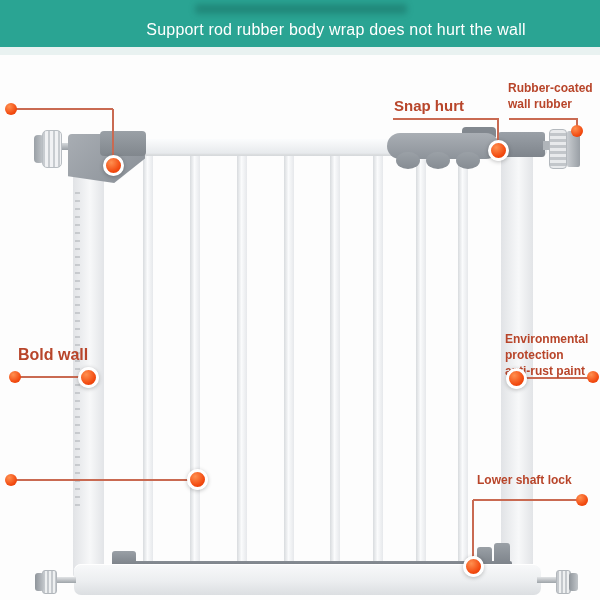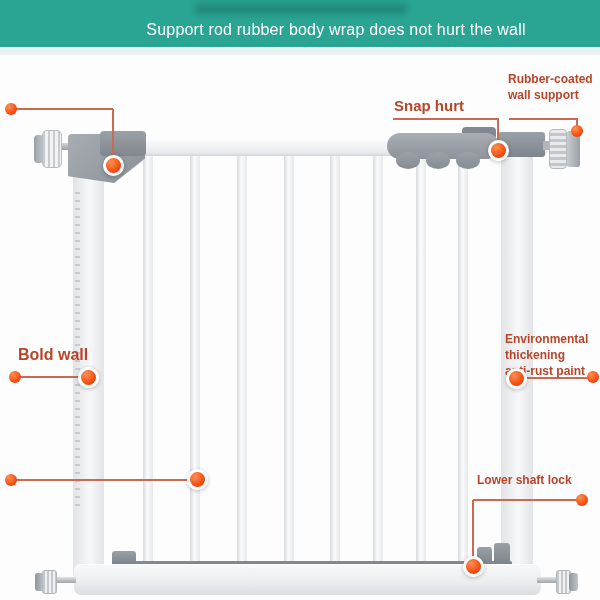--- a/index.html
+++ b/index.html
@@ -182,36 +182,36 @@
   <div class="dot sm" style="left:5px; top:103px"></div>
   <div class="lead h" style="left:11px; top:108px; width:102px"></div>
   <div class="lead v" style="left:112px; top:109px; height:51px"></div>
   <div class="dot lg" style="left:103px; top:155px"></div>
 
   <div class="co-label fs15" style="left:394px; top:97px">Snap hurt</div>
   <div class="lead h" style="left:393px; top:118px; width:105px"></div>
   <div class="lead v" style="left:497px; top:118px; height:26px"></div>
   <div class="dot lg" style="left:488px; top:140px"></div>
 
-  <div class="co-label fs12" style="left:508px; top:71px">
+  <div class="co-label fs12" style="left:508px; top:80px">
     <span>Rubber-coated</span>
-    <span>wall support</span>
+    <span>wall rubber</span>
   </div>
   <div class="lead h" style="left:509px; top:118px; width:69px"></div>
   <div class="lead v" style="left:576px; top:118px; height:9px"></div>
   <div class="dot sm" style="left:571px; top:125px"></div>
 
   <div class="co-label fs16" style="left:18px; top:346px">Bold wall</div>
   <div class="dot sm" style="left:9px; top:371px"></div>
   <div class="lead h" style="left:15px; top:376px; width:73px"></div>
   <div class="dot lg" style="left:78px; top:367px"></div>
 
   <div class="co-label fs12" style="left:505px; top:331px">
     <span>Environmental</span>
-    <span>thickening</span>
+    <span>protection</span>
     <span>anti-rust paint</span>
   </div>
   <div class="dot lg" style="left:506px; top:368px"></div>
   <div class="lead h" style="left:516px; top:377px; width:77px"></div>
   <div class="dot sm" style="left:587px; top:371px"></div>
 
   <div class="dot sm" style="left:5px; top:474px"></div>
   <div class="lead h" style="left:11px; top:479px; width:186px"></div>
   <div class="dot lg" style="left:187px; top:469px"></div>
 

